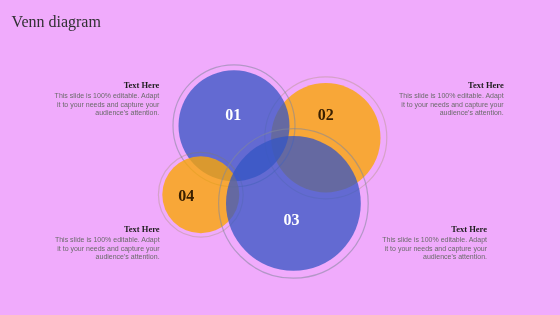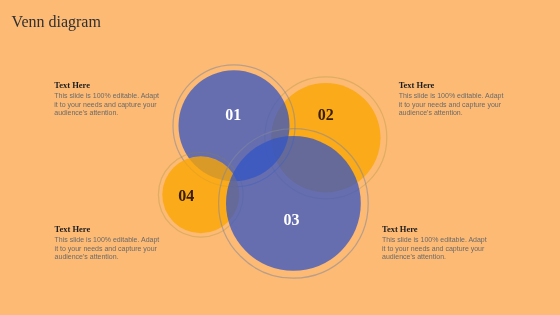--- a/index.html
+++ b/index.html
@@ -1,25 +1,25 @@
 <!DOCTYPE html>
 <html><head>
 <meta charset="utf-8">
 <title>Venn diagram</title>
 <style>
   html,body{margin:0;padding:0;background:#ffffff;}
   body{width:560px;height:315px;overflow:hidden;
        font-family:"Liberation Sans",sans-serif;}
-  .slide{position:relative;width:560px;height:315px;background:#fdba74;}
+  .slide{position:relative;width:560px;height:315px;background:#f0abfc;}
 
   .title{position:absolute;left:11.6px;top:13px;
          font-family:"Liberation Serif",serif;font-size:16px;font-weight:400;
          color:#303032;white-space:nowrap;}
 
-  .tb{position:absolute;width:105px;}
+  .tb{position:absolute;width:105px;text-align:right;}
   .tb .hd{font-family:"Liberation Serif",serif;font-weight:700;font-size:8.5px;
           color:#1c1c1c;margin:0;line-height:9px;}
   .tb .bd{font-family:"Liberation Sans",sans-serif;font-size:7px;color:#6a6a6a;
           line-height:8.6px;margin:2px 0 0 0;}
 
   svg.venn{position:absolute;left:0;top:0;}
   text.venn-label{font-family:"Liberation Serif",serif;font-weight:700;font-size:16px;}
 </style>
 </head>
 <body>

